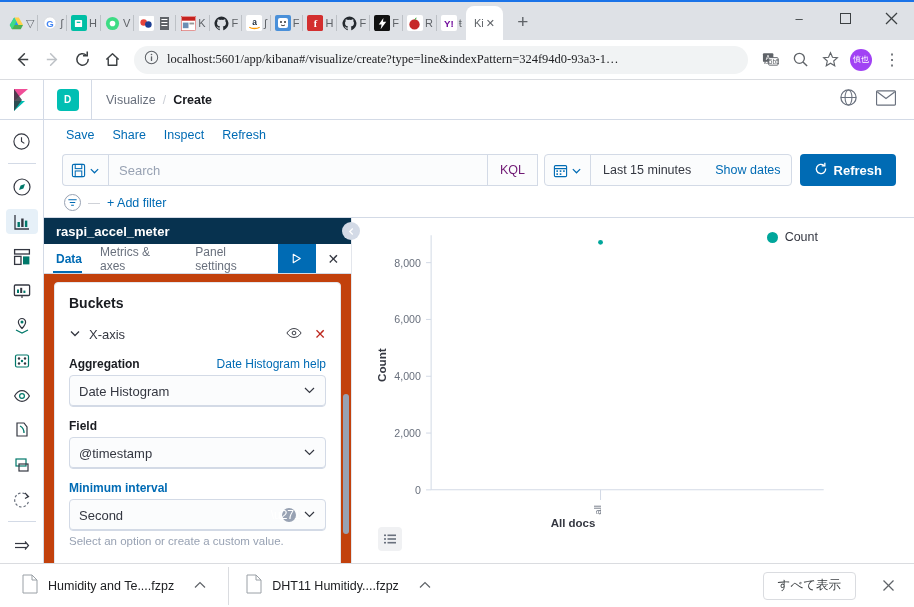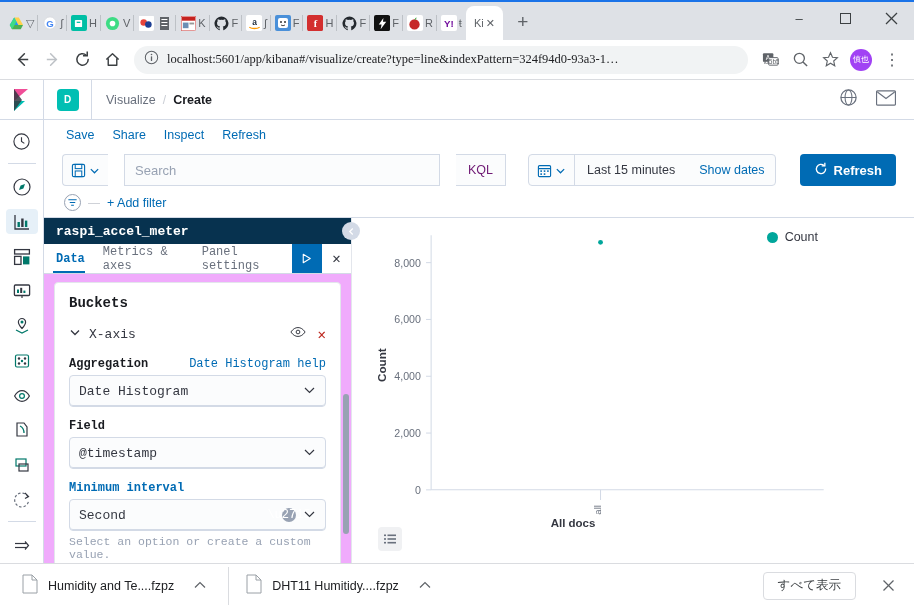--- a/index.html
+++ b/index.html
@@ -110,21 +110,21 @@
   .nav-spacer { flex: 1; }
 
   .kbn-main { flex: 1; display: flex; flex-direction: column; min-width: 0; background: #fff; }
 
   .vis-toolbar {
     height: 30px; display: flex; align-items: center; gap: 18px;
     padding: 0 22px; font-size: 12.5px;
   }
   .vis-toolbar a { color: #006bb4; text-decoration: none; }
 
-  .query-row { display: flex; align-items: center; padding: 4px 18px 3px 18px; gap: 16px; }
+  .query-row { display: flex; align-items: center; padding: 4px 18px 3px 18px; gap: 0; }
   .saved-query-btn {
     height: 32px; min-width: 46px; border: 1px solid #d3dae6; border-right: none;
     border-radius: 4px 0 0 4px; background: #fbfcfd; display: flex;
     align-items: center; justify-content: center; gap: 3px; color: #006bb4; padding: 0 8px;
   }
   .query-input {
     flex: 1; height: 32px; border: 1px solid #d3dae6; background: #fbfcfd;
     display: flex; align-items: center; padding: 0 10px; font-size: 13px;
   }
   .query-input .ph { color: #98a2b3; }
@@ -152,21 +152,21 @@
     display: flex; align-items: center; justify-content: center; color: #69707d;
   }
   .dash { color: #c9cdd4; font-size: 12px; }
   .add-filter { color: #006bb4; font-size: 12.5px; }
 
   
   .editor-area { flex: 1; display: flex; min-height: 0; border-top: 1px solid #d3dae6; }
 
   .cfg-panel {
     width: 307px; flex: 0 0 307px; display: flex; flex-direction: column;
-    background: #f0abfc; min-height: 0; position: relative; font-family: Liberation Mono, monospace;
+    background: #c2410c; min-height: 0; position: relative;
   }
   .cfg-title {
     height: 26px; background: #07324f; color: #fff; display: flex;
     align-items: center; padding: 0 12px; font-size: 13px; font-weight: bold;
   }
   .cfg-tabs {
     display: flex; align-items: stretch; height: 30px; background: #fff;
     border-bottom: 1px solid #d3dae6;
   }
   .cfg-tab {

